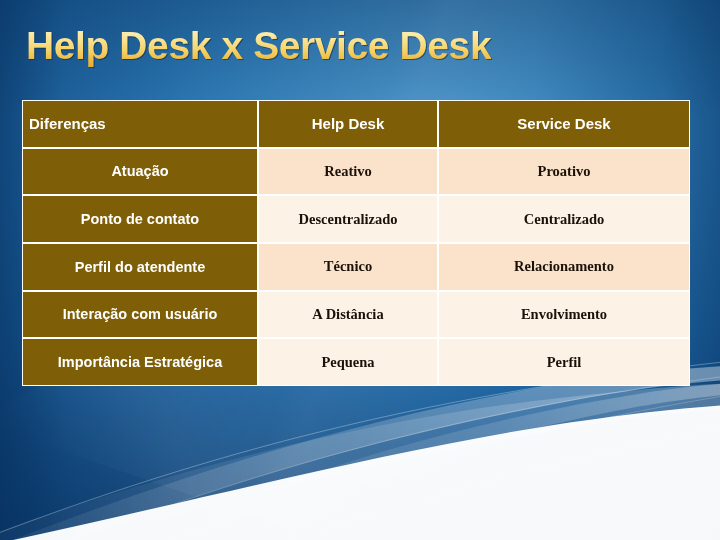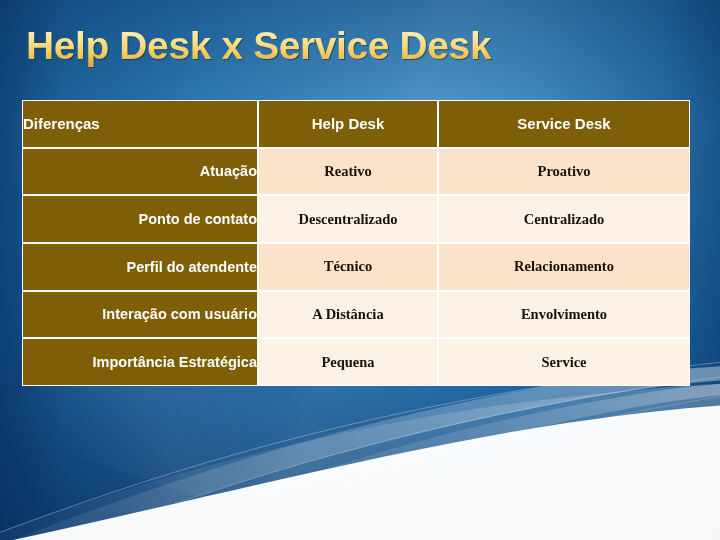--- a/index.html
+++ b/index.html
@@ -109,28 +109,29 @@
 
   
   tr.head td {
     background: #7e5f07;
     color: #ffffff;
     text-align: center;
     font-size: 15px;
   }
   tr.head td.lbl {
     text-align: left;
+    padding-left: 6px;
     margin-top: 40px;
   }
 
   
   td.lbl {
     background: #7e5f07;
     color: #ffffff;
-    text-align: right;
+    text-align: center;
     padding-left: 6px;
     font-size: 14.5px;
   }
 
   
   td.val {
     text-align: center;
     color: #1a1208;
     background: #fdf2e6;
     font-family: Liberation Serif, serif;
@@ -251,20 +252,20 @@
         <tr>
           <td class="lbl">Interação com usuário</td>
           <td class="val">A Distância</td>
           <td class="val">Envolvimento</td>
         </tr>
 
 
         <tr>
           <td class="lbl">Importância Estratégica</td>
           <td class="val">Pequena</td>
-          <td class="val">Service</td>
+          <td class="val">Perfil</td>
         </tr>
       </tbody>
     </table>
   </div>
 
 
 </div>
 
 </body></html>

